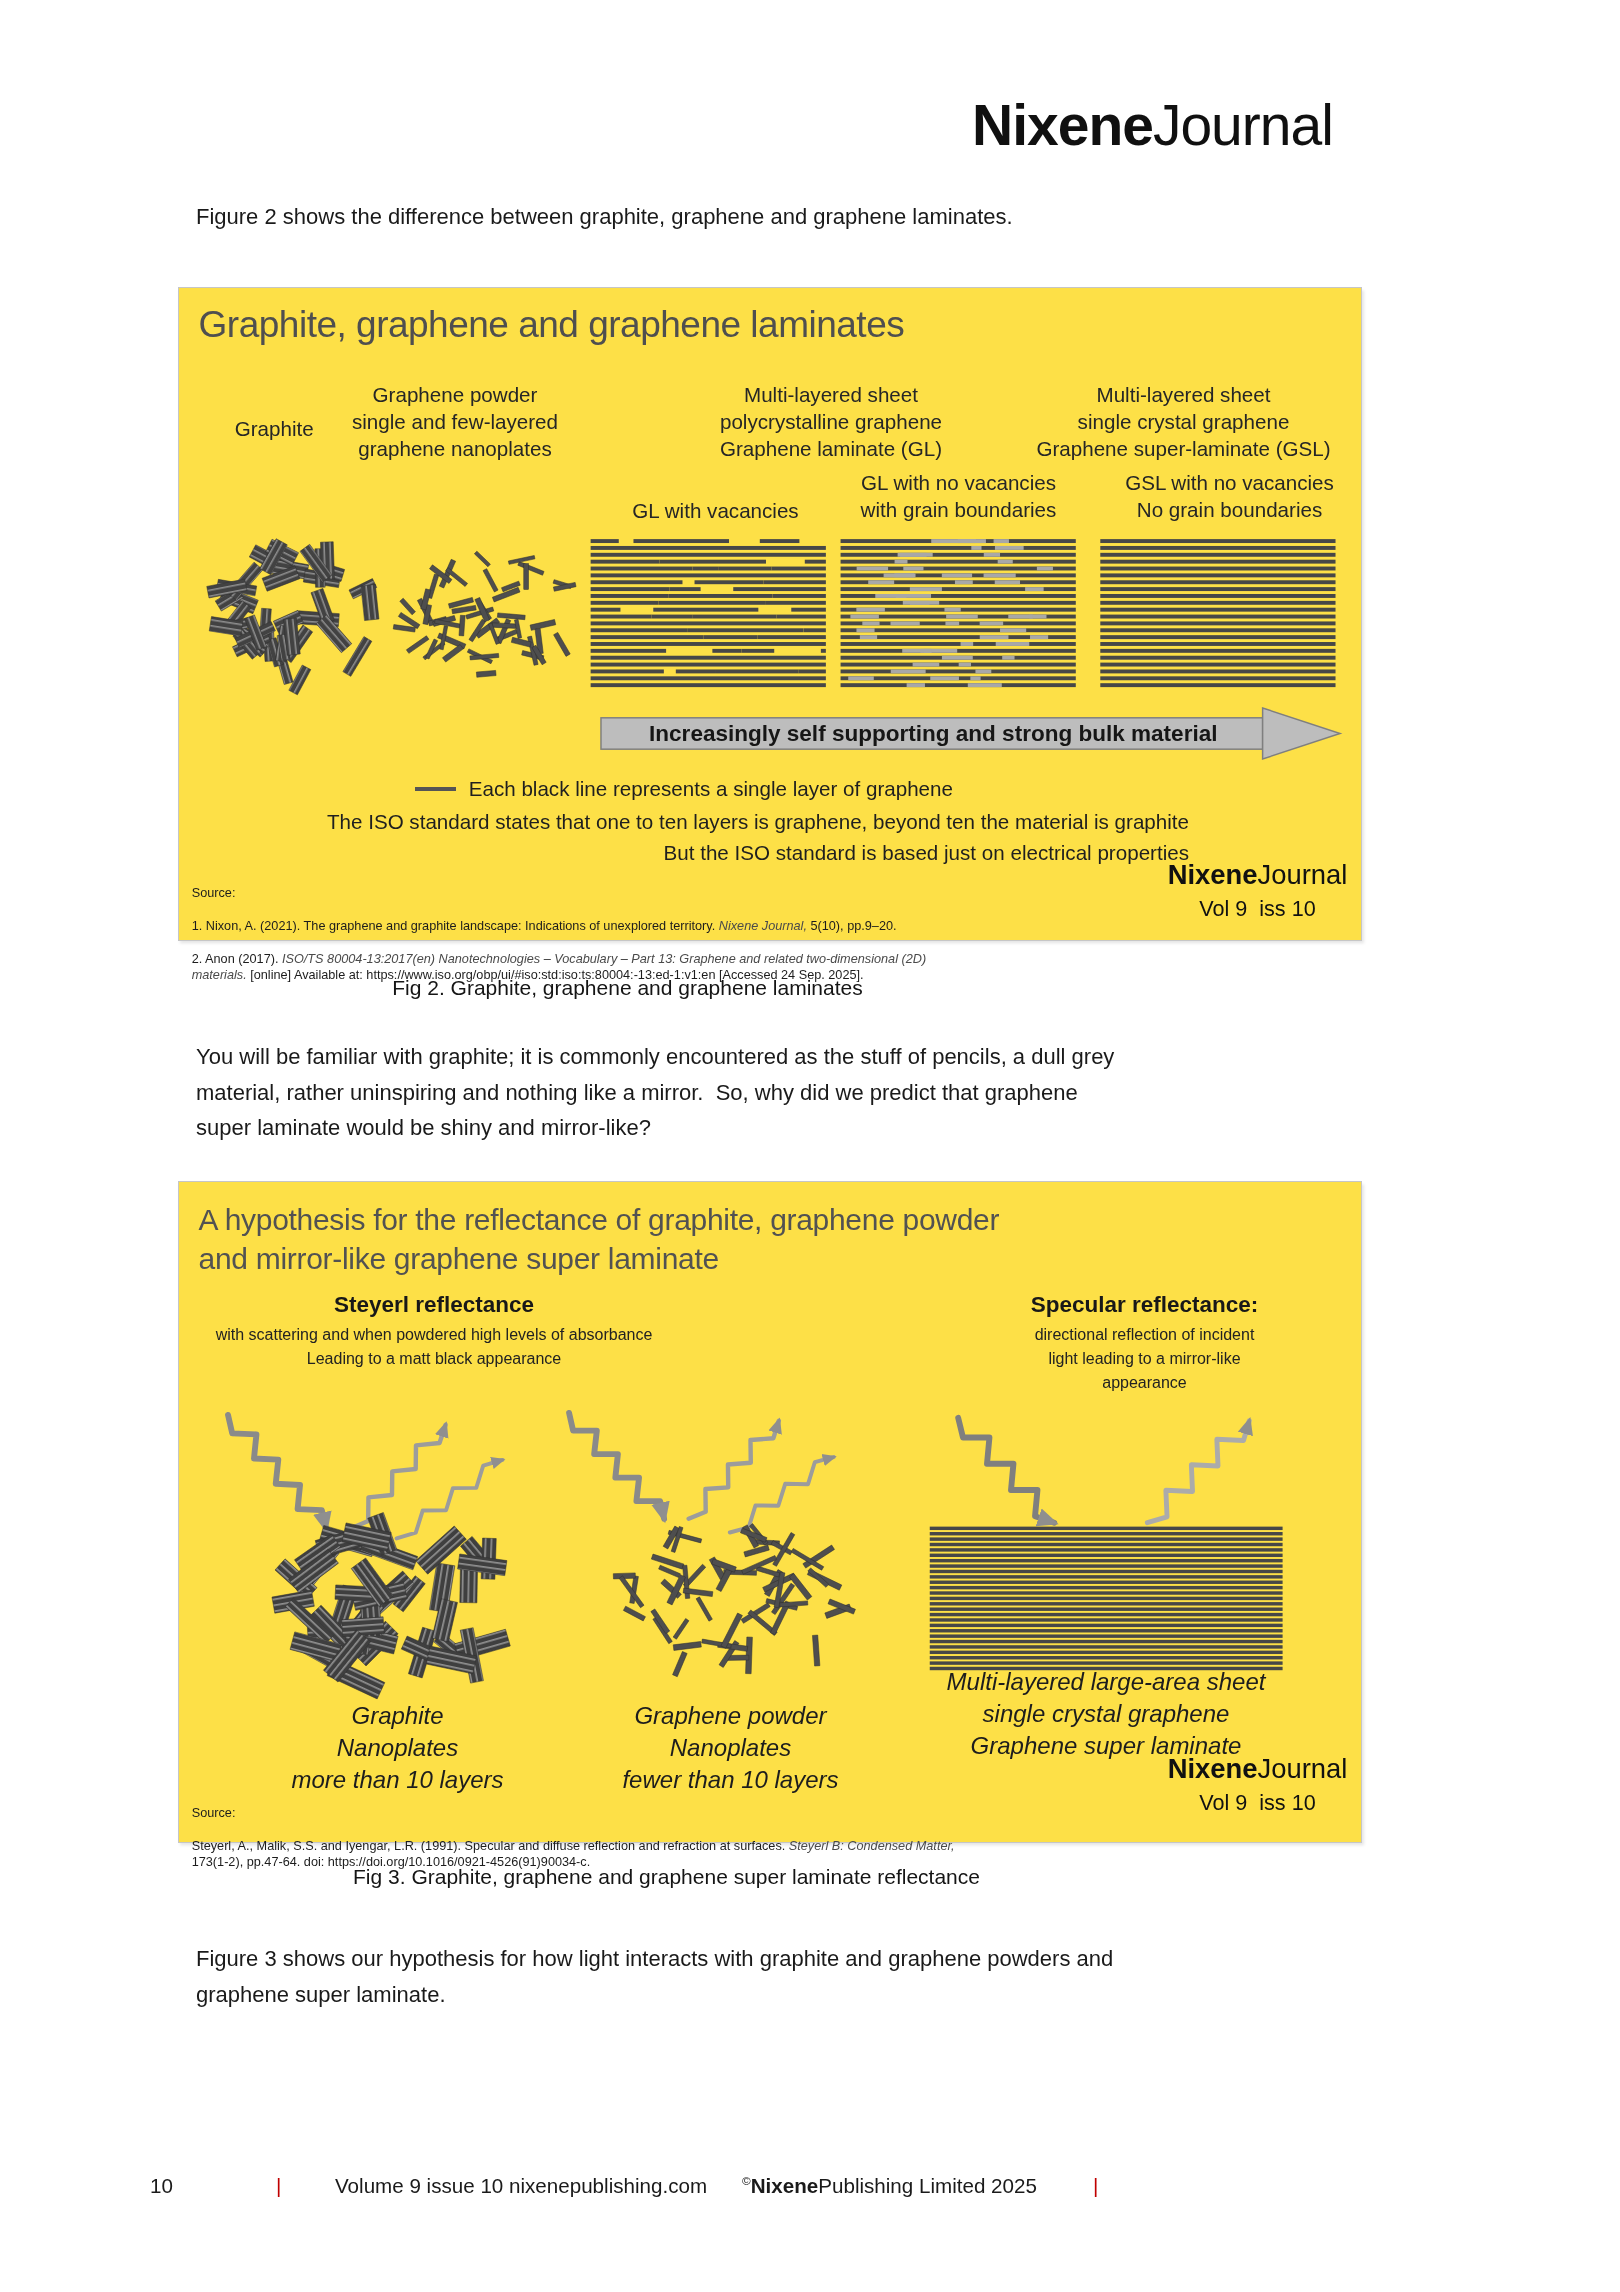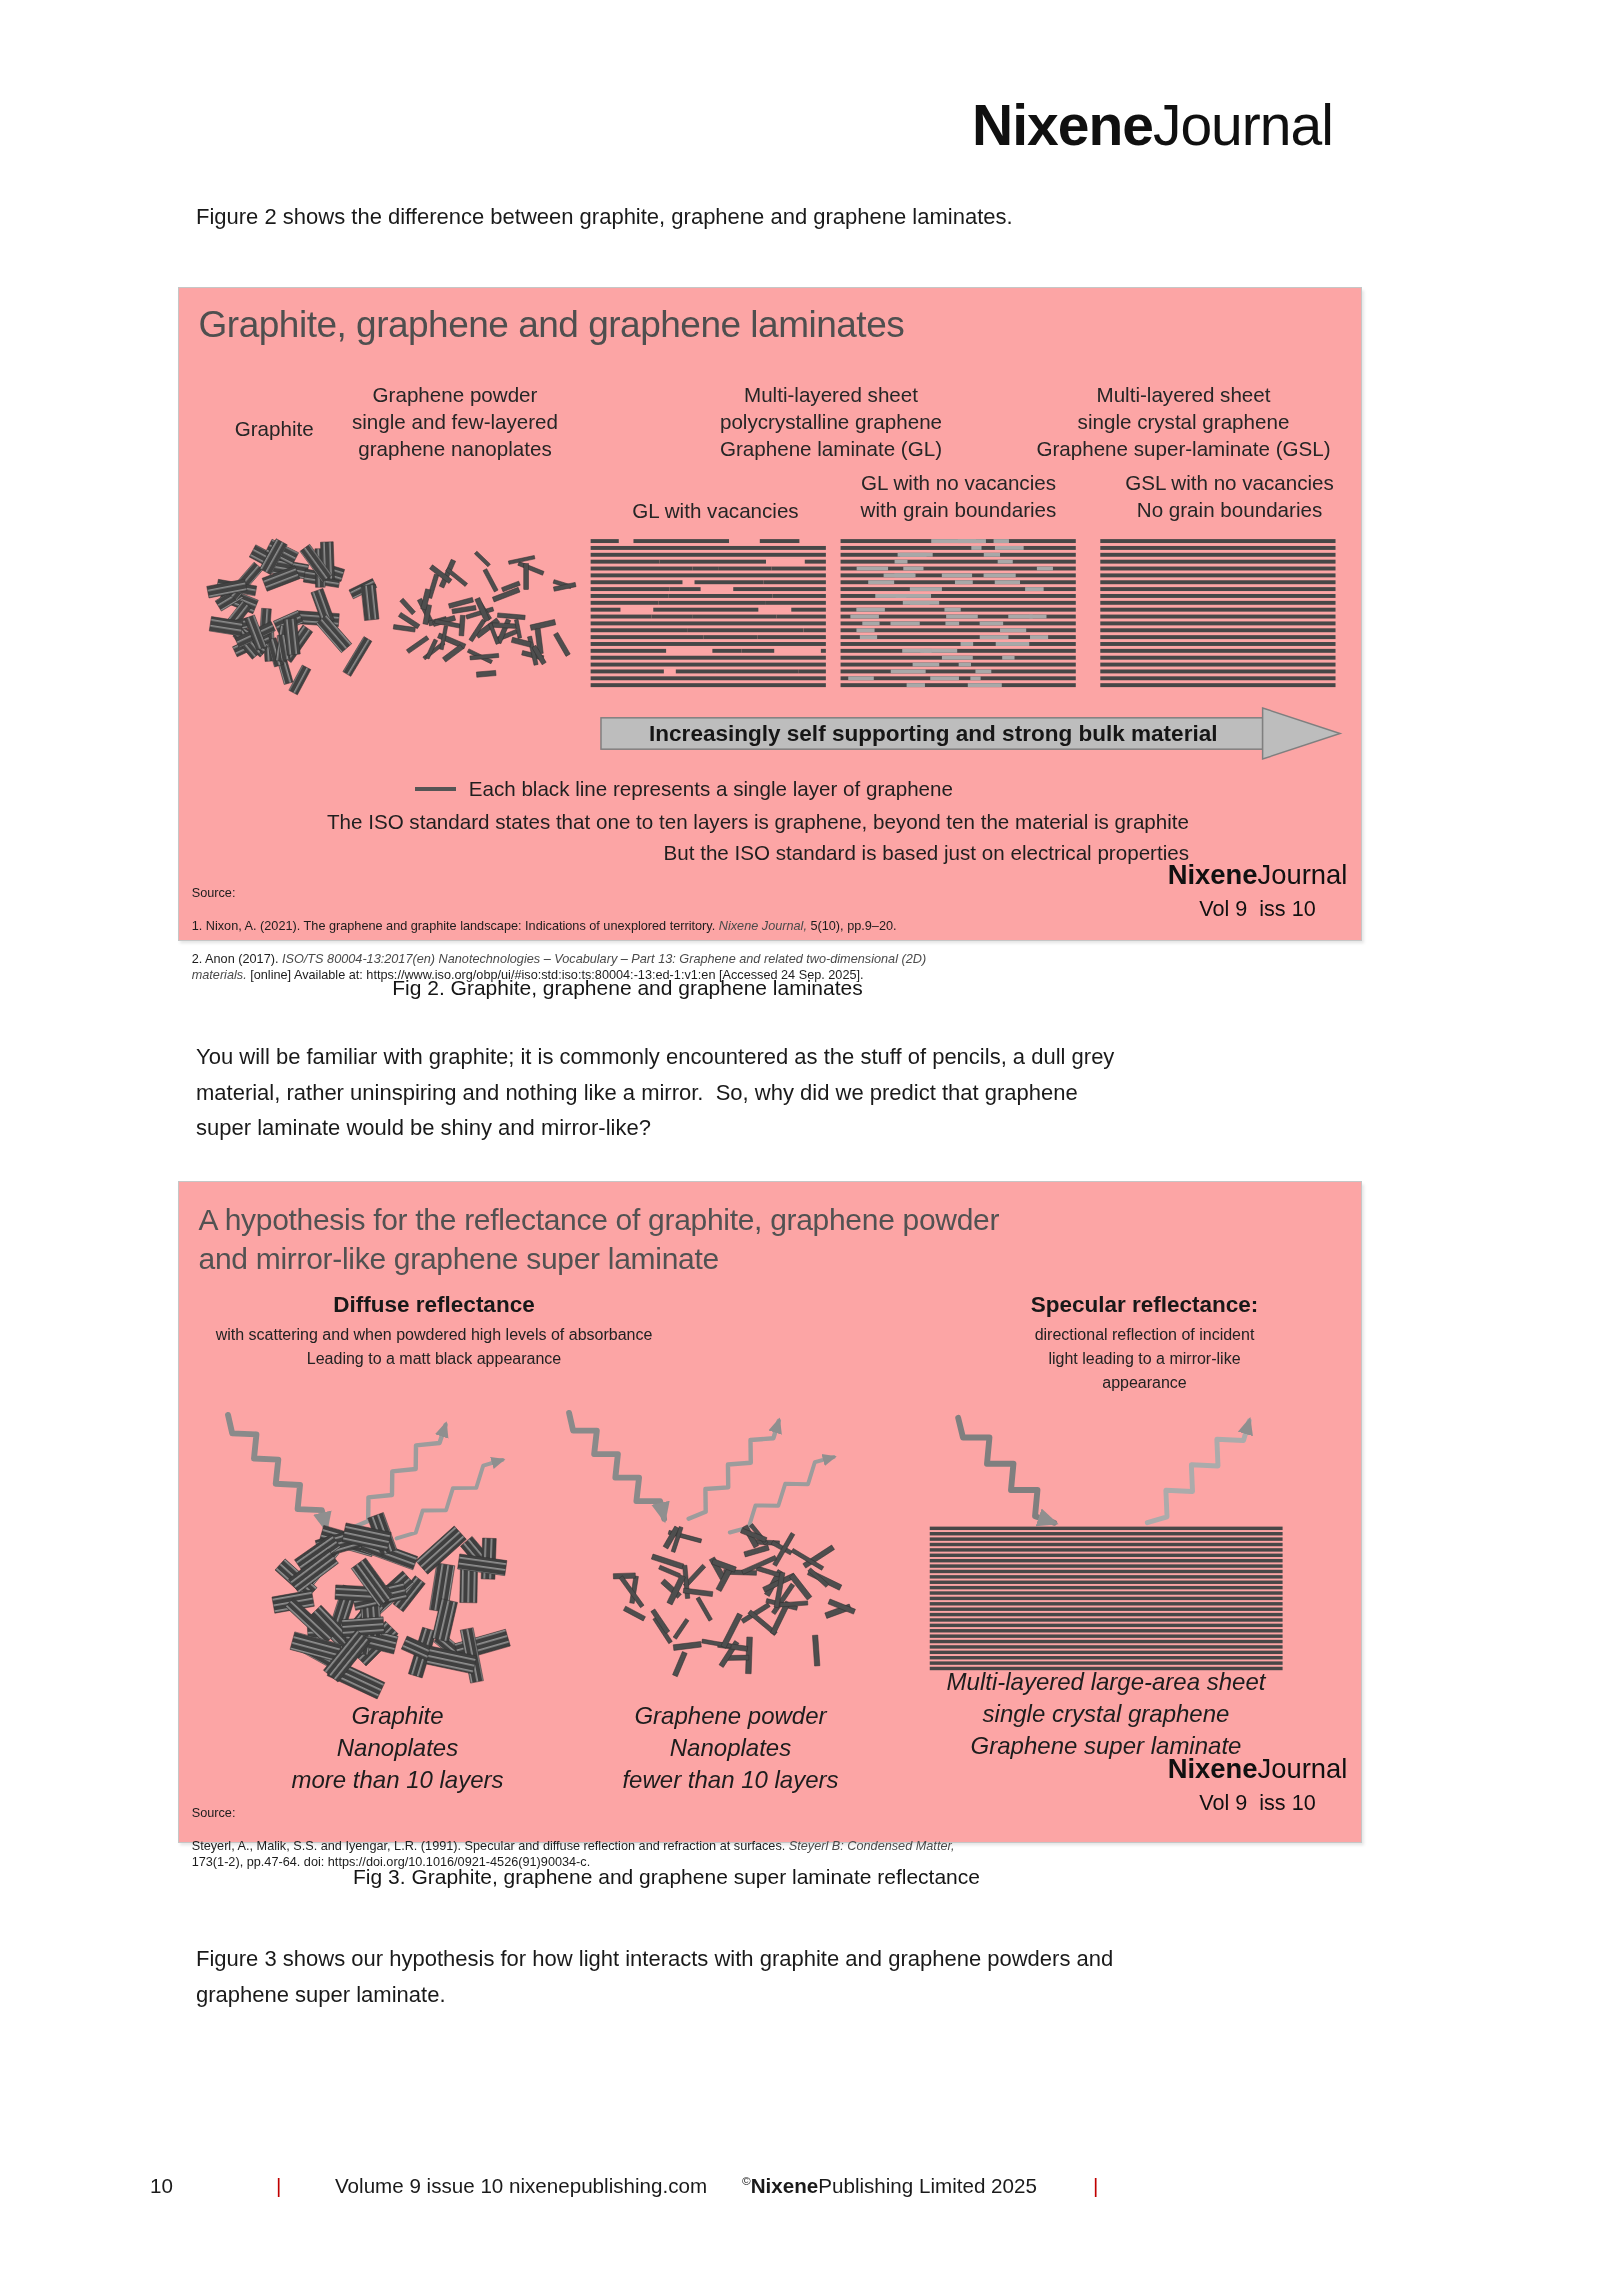--- a/index.html
+++ b/index.html
@@ -8,21 +8,21 @@
 
   .logo{position:absolute;top:92px;left:972px;font-size:57px;letter-spacing:-1px;color:#101010;}
   .logo .b{font-weight:700;}
   .logo .r{font-weight:400;}
 
   .body-text{position:absolute;left:196px;font-size:22px;line-height:1.62;color:#1a1a1a;margin:0;white-space:pre-wrap;width:1225px;}
   .intro{top:199px;}
   .para1{top:1039px;}
   .para2{top:1941px;}
 
-  .figbox{position:absolute;left:178px;width:1182px;background:#fca5a5;border:1px solid #c6c6c6;box-shadow:2px 2.9px 2.9px rgba(0,0,0,0.10);}
+  .figbox{position:absolute;left:178px;width:1182px;background:#fde047;border:1px solid #c6c6c6;box-shadow:2px 2.9px 2.9px rgba(0,0,0,0.10);}
   .fig2{top:287px;height:652px;}
   .fig3{top:1181px;height:660px;}
 
   .f2-title{position:absolute;left:19.6px;top:15.7px;font-size:37px;font-weight:400;color:#4f4f4f;margin:0;letter-spacing:-0.5px;}
   .fh,.fsh{position:absolute;text-align:center;font-size:20.6px;line-height:1.32;color:#262626;}
   #f2h1{left:16.7px;width:157px;top:127px;}
   #f2h2{left:139px;width:274px;top:93px;}
   #f2h3{left:495px;width:314px;top:93px;}
   #f2h4{left:828px;width:353px;top:93px;}
   #f2s1{left:419px;width:235px;top:209px;}
@@ -405,21 +405,21 @@
 
   <p class="body-text para1">You will be familiar with graphite; it is commonly encountered as the stuff of pencils, a dull grey
 material, rather uninspiring and nothing like a mirror.  So, why did we predict that graphene
 super laminate would be shiny and mirror-like?</p>
 
   <section class="figbox fig3">
     <h2 class="f3-title pre">A hypothesis for the reflectance of graphite, graphene powder
 and mirror-like graphene super laminate</h2>
 
     <div class="refl diffuse">
-      <div class="rhead">Diffuse reflectance</div>
+      <div class="rhead">Steyerl reflectance</div>
       <div class="rsub pre">with scattering and when powdered high levels of absorbance
 Leading to a matt black appearance</div>
     </div>
     <div class="refl specular">
       <div class="rhead">Specular reflectance:</div>
       <div class="rsub pre">directional reflection of incident
 light leading to a mirror-like
 appearance</div>
     </div>
 

